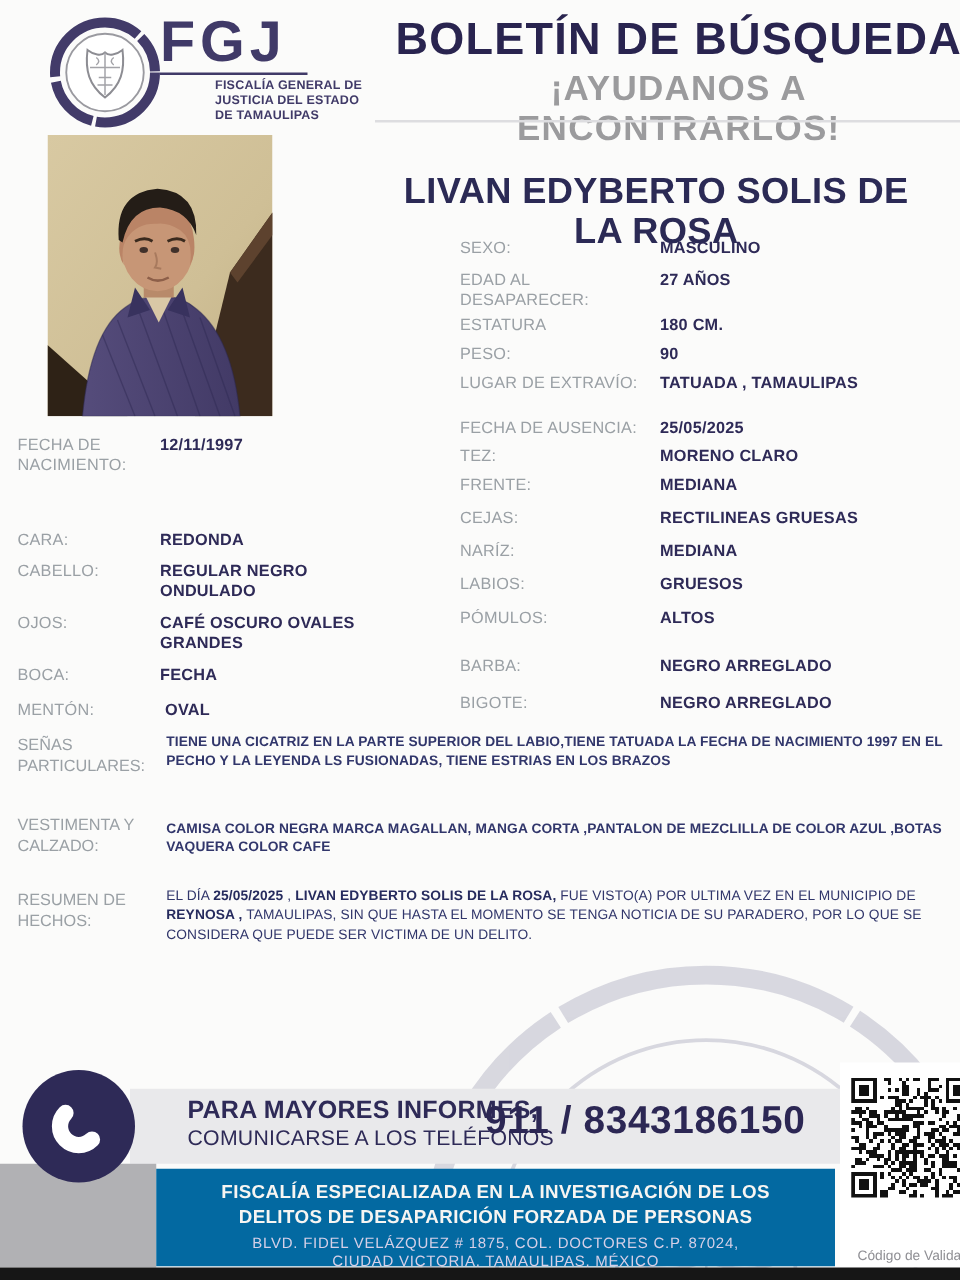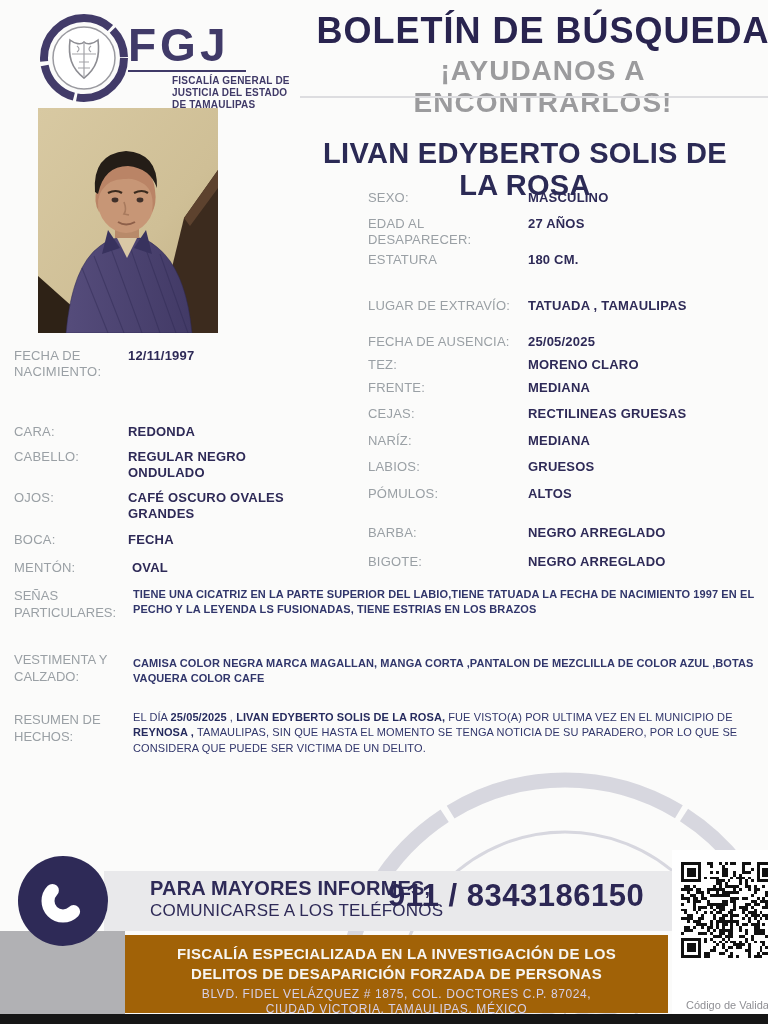--- a/index.html
+++ b/index.html
@@ -40,21 +40,21 @@
   .resumen-text .seg-n{font-weight:normal;}
   
   .band{left:104px;top:871px;width:568px;height:60px;background:var(--band-gray);z-index:2;}
   .phone-circle{left:18px;top:856px;width:90px;height:90px;border-radius:50%;
     background:var(--navy);z-index:3;display:flex;align-items:center;justify-content:center;}
   .informes{left:150px;top:877px;z-index:3;color:var(--navy);}
   .informes-l1{font-size:20px;font-weight:bold;letter-spacing:.2px;}
   .informes-l2{font-size:17px;margin-top:1px;letter-spacing:.2px;}
   .phones{left:388px;top:878px;z-index:3;font-size:31px;font-weight:bold;color:#2c2754;letter-spacing:.5px;}
   .gray-box{left:0;top:931px;width:125px;height:83px;background:var(--box-gray);z-index:2;}
-  .navy-bar{left:125px;top:935px;width:543px;height:78px;background:#a16207;z-index:2;
+  .navy-bar{left:125px;top:935px;width:543px;height:78px;background:#0369a1;z-index:2;
     text-align:center;color:#f7f5f2;padding-top:9px;box-sizing:border-box;}
   .navy-bar .nl{font-size:15px;font-weight:bold;line-height:1.33;letter-spacing:.3px;}
   .navy-bar .al{font-size:12px;color:#d6d0e8;font-variant:small-caps;line-height:1.3;letter-spacing:.6px;}
   .navy-bar .al1{margin-top:3px;}
   .qr-patch{left:672px;top:850px;width:96px;height:164px;background:#ffffff;z-index:2;}
   .qr{left:681px;top:862px;width:96px;height:96px;z-index:3;}
   .qr-caption{left:686px;top:999px;z-index:3;font-size:11px;color:#8f8f94;white-space:nowrap;}
   .black-bar{left:0;top:1014px;width:768px;height:10px;background:var(--black-bar);z-index:4;}
   .watermark{left:325px;top:765px;width:480px;height:480px;z-index:0;}
   .photo{left:38px;top:108px;width:180px;height:225px;z-index:1;}
@@ -73,21 +73,21 @@
       <path stroke-width="3" d="M166 232 q-10 -10 2 -20 M314 232 q10 -10 -2 -20"></path>
     </g>
   </svg>
 
   <svg class="abs" style="left:36px;top:10px;width:96px;height:96px" viewBox="0 0 96 96">
     <circle cx="48" cy="48" r="40" fill="none" stroke="#423b69" stroke-width="8" stroke-dasharray="70 3 45 4 95 3 30 4"></circle>
     <circle cx="48" cy="48" r="31" fill="#ffffff" stroke="#9a9aa0" stroke-width="1.5"></circle>
     <path fill="none" stroke="#8d8d93" stroke-width="1.6" d="M34 30 C39 34 45 35 48 32 C51 35 57 34 62 30 C64 46 61 58 48 68 C35 58 32 46 34 30 Z"></path>
     <path fill="none" stroke="#a3a3a8" stroke-width="1.2" d="M48 32 L48 66 M36 44 L60 44 M41 36 q4 3 0 6 M55 36 q-4 3 0 6 M43 52 h10 M42 58 h12"></path>
   </svg>
-  <div class="abs" style="left:128px;top:22px;">
+  <div class="abs" style="left:128px;top:10px;">
     <div class="fgj-acronym">FGJ</div>
     <div class="fgj-rule"></div>
     <div class="fgj-org">
       <div>FISCALÍA GENERAL DE</div>
       <div>JUSTICIA DEL ESTADO</div>
       <div>DE TAMAULIPAS</div>
     </div>
   </div>
   <div class="abs masthead">
     <div class="mast-title">BOLETÍN DE BÚSQUEDA</div>
@@ -129,20 +129,21 @@
     <ellipse cx="102" cy="92" rx="3.4" ry="2.4" fill="#40302a"></ellipse>
     <path d="M86 94 q3 8 0 12 l5 1" stroke="#a87a5e" stroke-width="1.6" fill="none"></path>
     <path d="M80 114 q8 5 17 0" stroke="#8d5f49" stroke-width="2" fill="none"></path>
   </svg>
 
   <div class="abs person-name">LIVAN EDYBERTO SOLIS DE LA ROSA</div>
 
   <div class="frow" style="top:190px"><span class="flabel">SEXO:</span><span class="fvalue">MASCULINO</span></div>
   <div class="frow" style="top:216px"><span class="flabel">EDAD AL DESAPARECER:</span><span class="fvalue">27 AÑOS</span></div>
   <div class="frow" style="top:252px"><span class="flabel">ESTATURA</span><span class="fvalue">180 CM.</span></div>
+  <div class="frow" style="top:275px"><span class="flabel">PESO:</span><span class="fvalue">90</span></div>
   <div class="frow" style="top:298px"><span class="flabel">LUGAR DE EXTRAVÍO:</span><span class="fvalue">TATUADA , TAMAULIPAS</span></div>
   <div class="frow" style="top:334px"><span class="flabel">FECHA DE AUSENCIA:</span><span class="fvalue">25/05/2025</span></div>
   <div class="frow" style="top:357px"><span class="flabel">TEZ:</span><span class="fvalue">MORENO CLARO</span></div>
   <div class="frow" style="top:380px"><span class="flabel">FRENTE:</span><span class="fvalue">MEDIANA</span></div>
   <div class="frow" style="top:406px"><span class="flabel">CEJAS:</span><span class="fvalue">RECTILINEAS GRUESAS</span></div>
   <div class="frow" style="top:433px"><span class="flabel">NARÍZ:</span><span class="fvalue">MEDIANA</span></div>
   <div class="frow" style="top:459px"><span class="flabel">LABIOS:</span><span class="fvalue">GRUESOS</span></div>
   <div class="frow" style="top:486px"><span class="flabel">PÓMULOS:</span><span class="fvalue">ALTOS</span></div>
   <div class="frow" style="top:525px"><span class="flabel">BARBA:</span><span class="fvalue">NEGRO ARREGLADO</span></div>
   <div class="frow" style="top:554px"><span class="flabel">BIGOTE:</span><span class="fvalue">NEGRO ARREGLADO</span></div>

